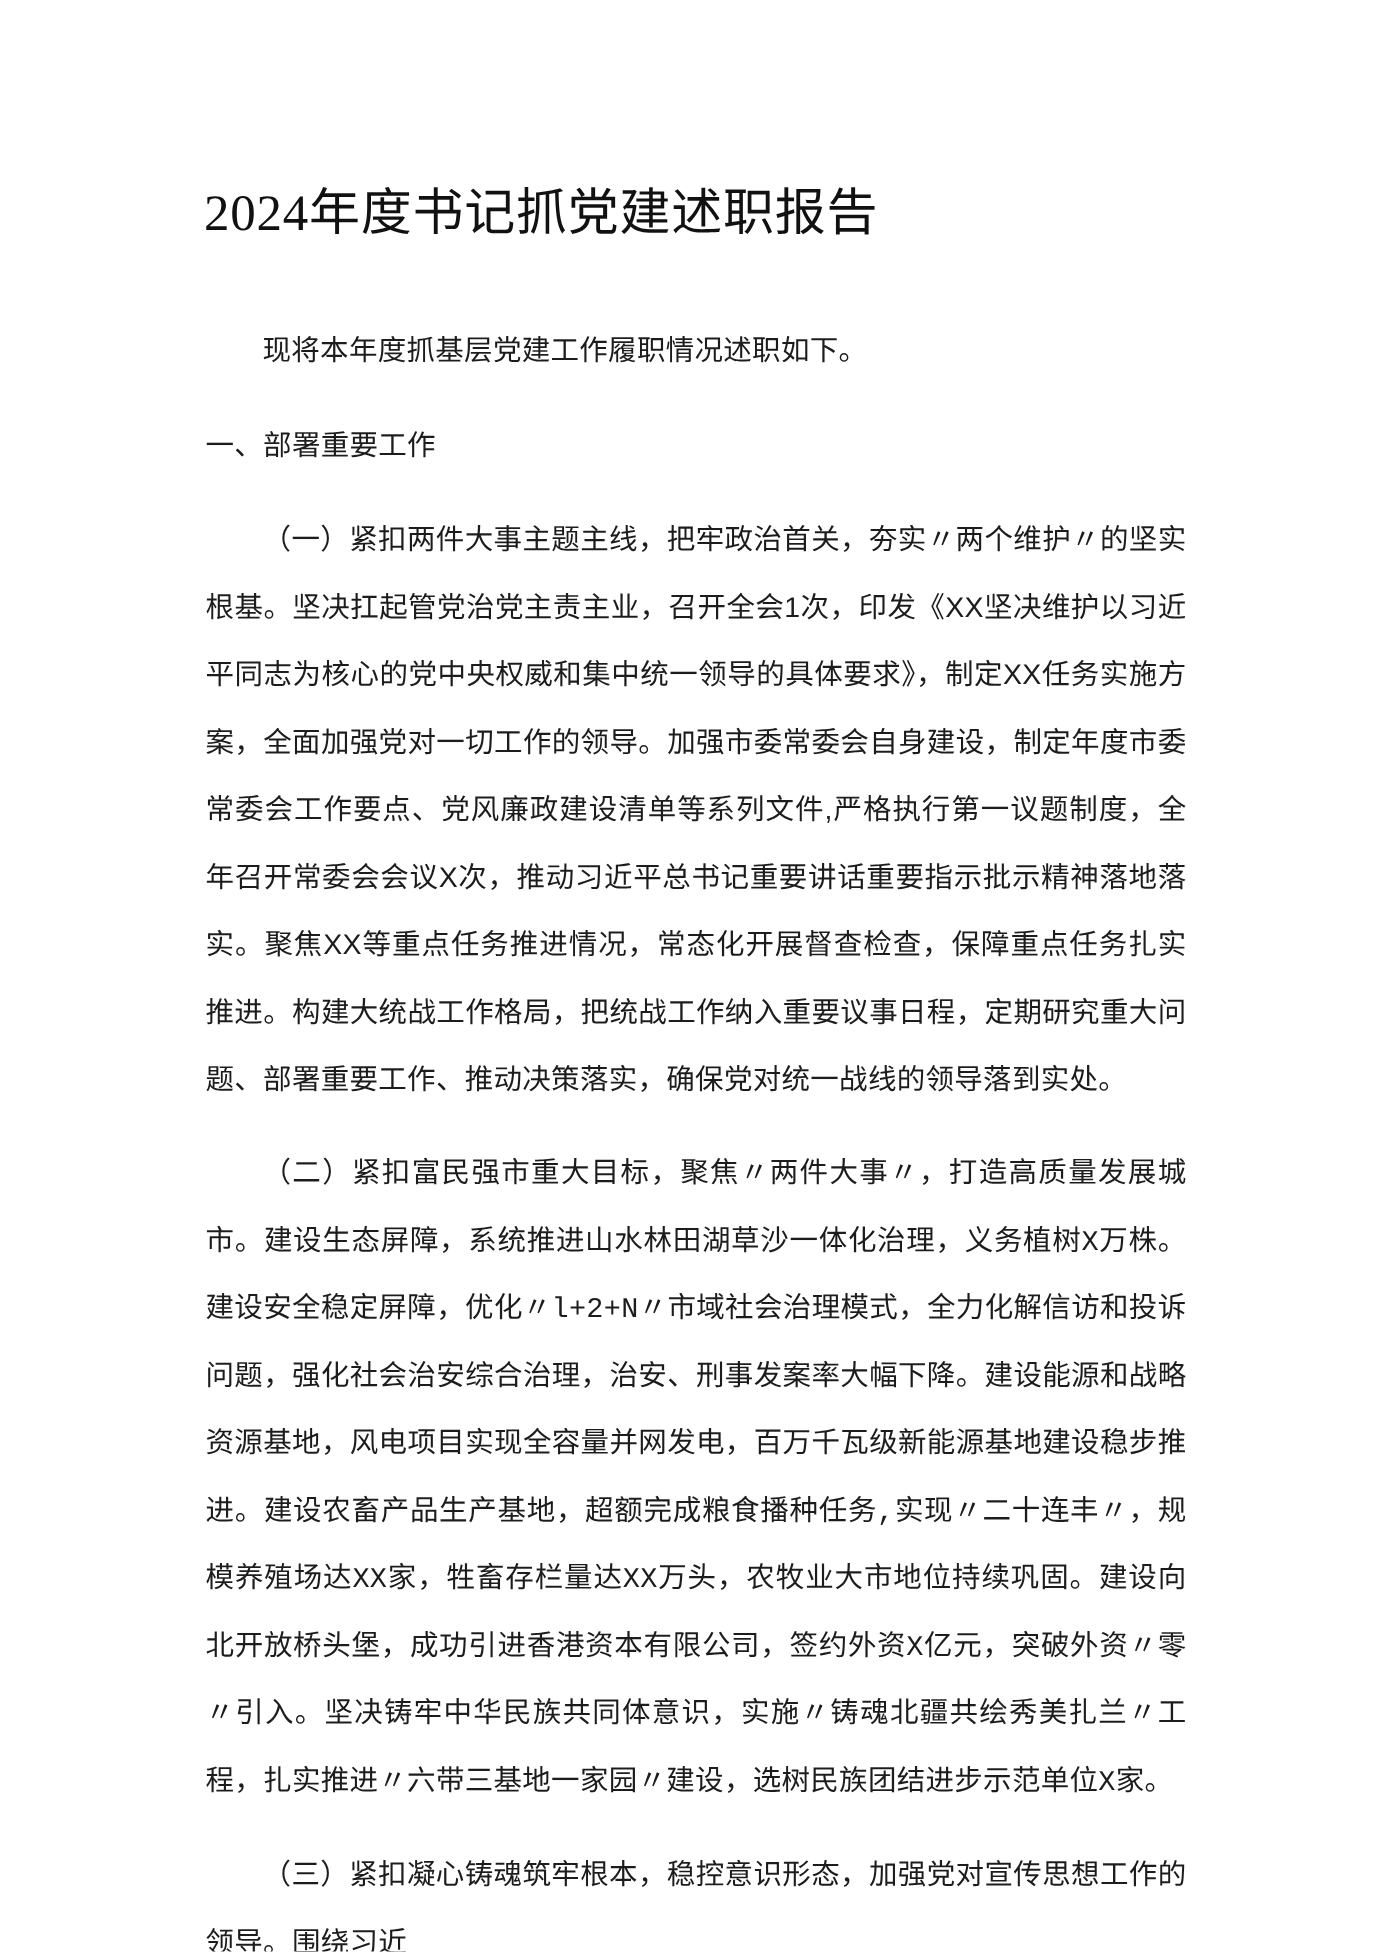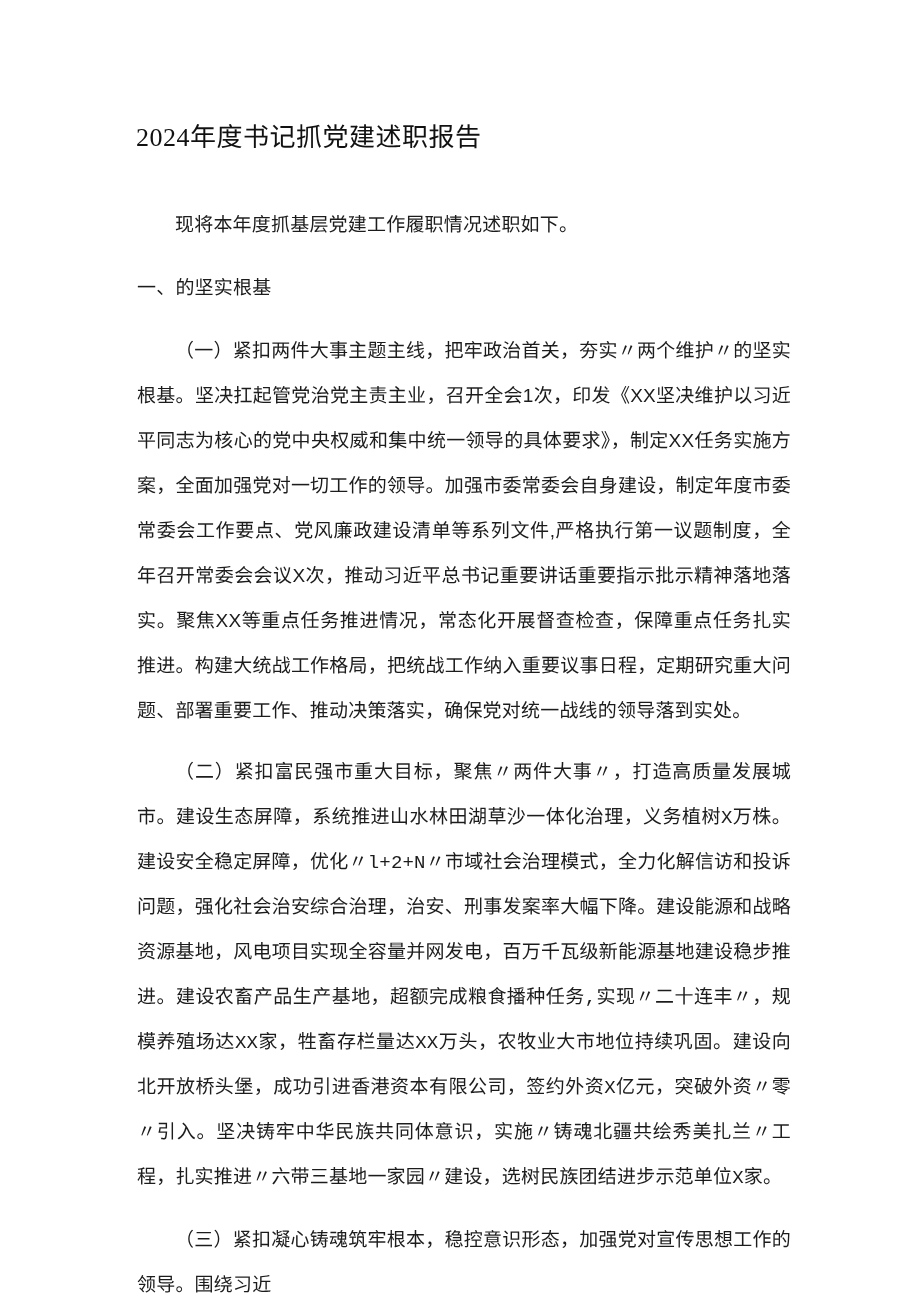--- a/index.html
+++ b/index.html
@@ -28,21 +28,21 @@
   .content {
     position: absolute;
     left: 136px;
     top: 0;
     width: 656px;
   }
 
   
   .doc-title {
     font-family: "Liberation Serif", "DejaVu Serif", serif;
-    font-size: 26px;
+    font-size: 34px;
     font-weight: 400;
     line-height: 1.25;
     color: #111111;
     margin: 0;
     padding-top: 122px;
     letter-spacing: 0.5px;
     white-space: nowrap;
   }
 
   
@@ -74,21 +74,21 @@
 </head>
 <body>
 
 <div class="page">
   <div class="content">
 
     <h1 class="doc-title">2024年度书记抓党建述职报告</h1>
 
     <p class="para indent gap-lead">现将本年度抓基层党建工作履职情况述职如下。</p>
 
-    <p class="para heading gap-sect">一、的坚实根基</p>
+    <p class="para heading gap-sect">一、部署重要工作</p>
 
     <p class="para indent gap-body">（一）紧扣两件大事主题主线，把牢政治首关，夯实〃两个维护〃的坚实根基。坚决扛起管党治党主责主业，召开全会1次，印发《XX坚决维护以习近平同志为核心的党中央权威和集中统一领导的具体要求》，制定XX任务实施方案，全面加强党对一切工作的领导。加强市委常委会自身建设，制定年度市委常委会工作要点、党风廉政建设清单等系列文件,严格执行第一议题制度，全年召开常委会会议X次，推动习近平总书记重要讲话重要指示批示精神落地落实。聚焦XX等重点任务推进情况，常态化开展督查检查，保障重点任务扎实推进。构建大统战工作格局，把统战工作纳入重要议事日程，定期研究重大问题、部署重要工作、推动决策落实，确保党对统一战线的领导落到实处。</p>
 
     <p class="para indent gap-para">（二）紧扣富民强市重大目标，聚焦〃两件大事〃，打造高质量发展城市。建设生态屏障，系统推进山水林田湖草沙一体化治理，义务植树X万株。建设安全稳定屏障，优化〃l+2+N〃市域社会治理模式，全力化解信访和投诉问题，强化社会治安综合治理，治安、刑事发案率大幅下降。建设能源和战略资源基地，风电项目实现全容量并网发电，百万千瓦级新能源基地建设稳步推进。建设农畜产品生产基地，超额完成粮食播种任务,实现〃二十连丰〃，规模养殖场达XX家，牲畜存栏量达XX万头，农牧业大市地位持续巩固。建设向北开放桥头堡，成功引进香港资本有限公司，签约外资X亿元，突破外资〃零〃引入。坚决铸牢中华民族共同体意识，实施〃铸魂北疆共绘秀美扎兰〃工程，扎实推进〃六带三基地一家园〃建设，选树民族团结进步示范单位X家。</p>
 
     <p class="para indent gap-para">（三）紧扣凝心铸魂筑牢根本，稳控意识形态，加强党对宣传思想工作的领导。围绕习近</p>
 
   </div>
 </div>
 

